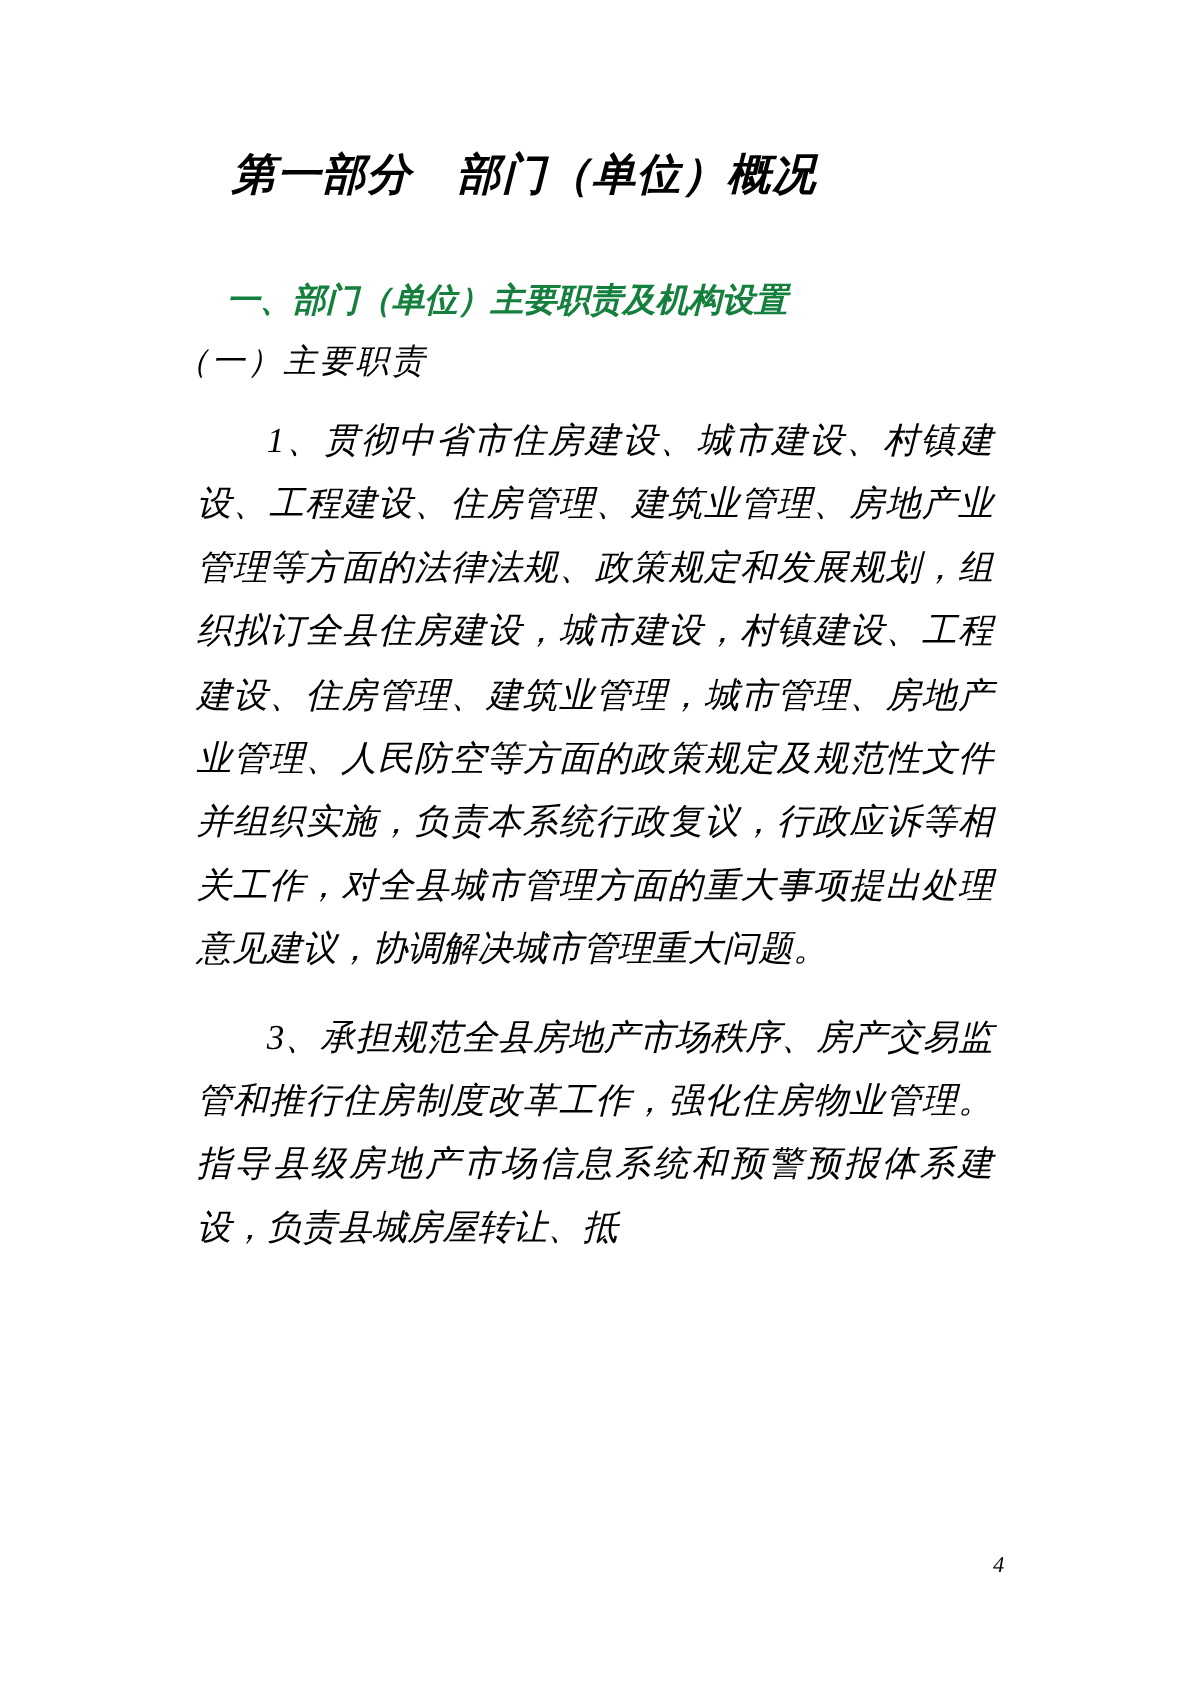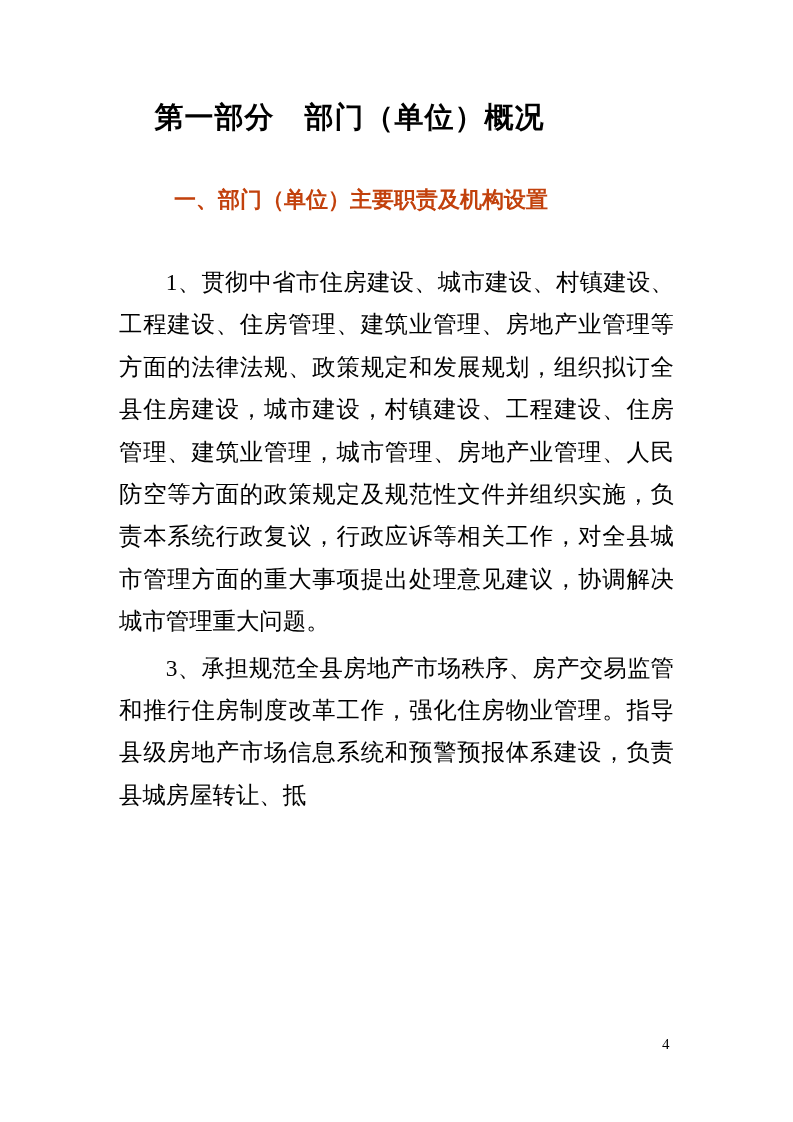--- a/index.html
+++ b/index.html
@@ -8,45 +8,46 @@
     background: #ffffff;
   }
   .page {
     position: relative;
     width: 699px;
     height: 1122px;
     background: #ffffff;
     color: #000000;
     overflow: hidden;
     font-family: "Liberation Serif", serif;
+    font-style: italic;
   }
   .doc-title {
     position: absolute;
     top: 97px;
     left: 0;
     width: 100%;
     margin: 0;
     text-align: center;
     font-family: "Liberation Sans", sans-serif;
     font-weight: bold;
     font-size: 29px;
     line-height: 40px;
     letter-spacing: 1px;
     color: #000000;
   }
   .section-heading {
     position: absolute;
     top: 185px;
-    left: 174px;
+    left: 151px;
     margin: 0;
     font-family: "Liberation Sans", sans-serif;
     font-weight: bold;
     font-size: 22px;
     line-height: 30px;
-    color: #c2410c;
+    color: #15803d;
   }
   .subsection-heading {
     position: absolute;
     top: 226px;
     left: 117px;
     margin: 0;
     font-family: "Liberation Serif", serif;
     font-weight: normal;
     font-size: 22px;
     line-height: 30px;
@@ -59,21 +60,21 @@
     left: 115px;
     width: 563px;
     font-family: "Liberation Serif", serif;
     font-size: 23.4px;
     line-height: 42.4px;
     text-align: justify;
     text-justify: inter-ideograph;
     color: #000000;
   }
   .body-text p {
-    margin: 4px;
+    margin: 16px;
     padding: 0;
     text-indent: 2em;
   }
   .page-number {
     position: absolute;
     top: 1035px;
     left: 662px;
     font-family: "Liberation Serif", serif;
     font-size: 15px;
     line-height: 18px;
@@ -82,20 +83,21 @@
 </style>
 </head>
 <body>
 
 <div class="page">
 
   <h1 class="doc-title">第一部分　部门（单位）概况</h1>
 
   <h2 class="section-heading">一、部门（单位）主要职责及机构设置</h2>
 
+  <h3 class="subsection-heading">（一）主要职责</h3>
 
   <div class="body-text">
       <p>1、贯彻中省市住房建设、城市建设、村镇建设、工程建设、住房管理、建筑业管理、房地产业管理等方面的法律法规、政策规定和发展规划，组织拟订全县住房建设，城市建设，村镇建设、工程建设、住房管理、建筑业管理，城市管理、房地产业管理、人民防空等方面的政策规定及规范性文件并组织实施，负责本系统行政复议，行政应诉等相关工作，对全县城市管理方面的重大事项提出处理意见建议，协调解决城市管理重大问题。</p>
       <p>3、承担规范全县房地产市场秩序、房产交易监管和推行住房制度改革工作，强化住房物业管理。指导县级房地产市场信息系统和预警预报体系建设，负责县城房屋转让、抵</p>
     </div>
 
   <div class="page-number">4</div>
 
 </div>
 

